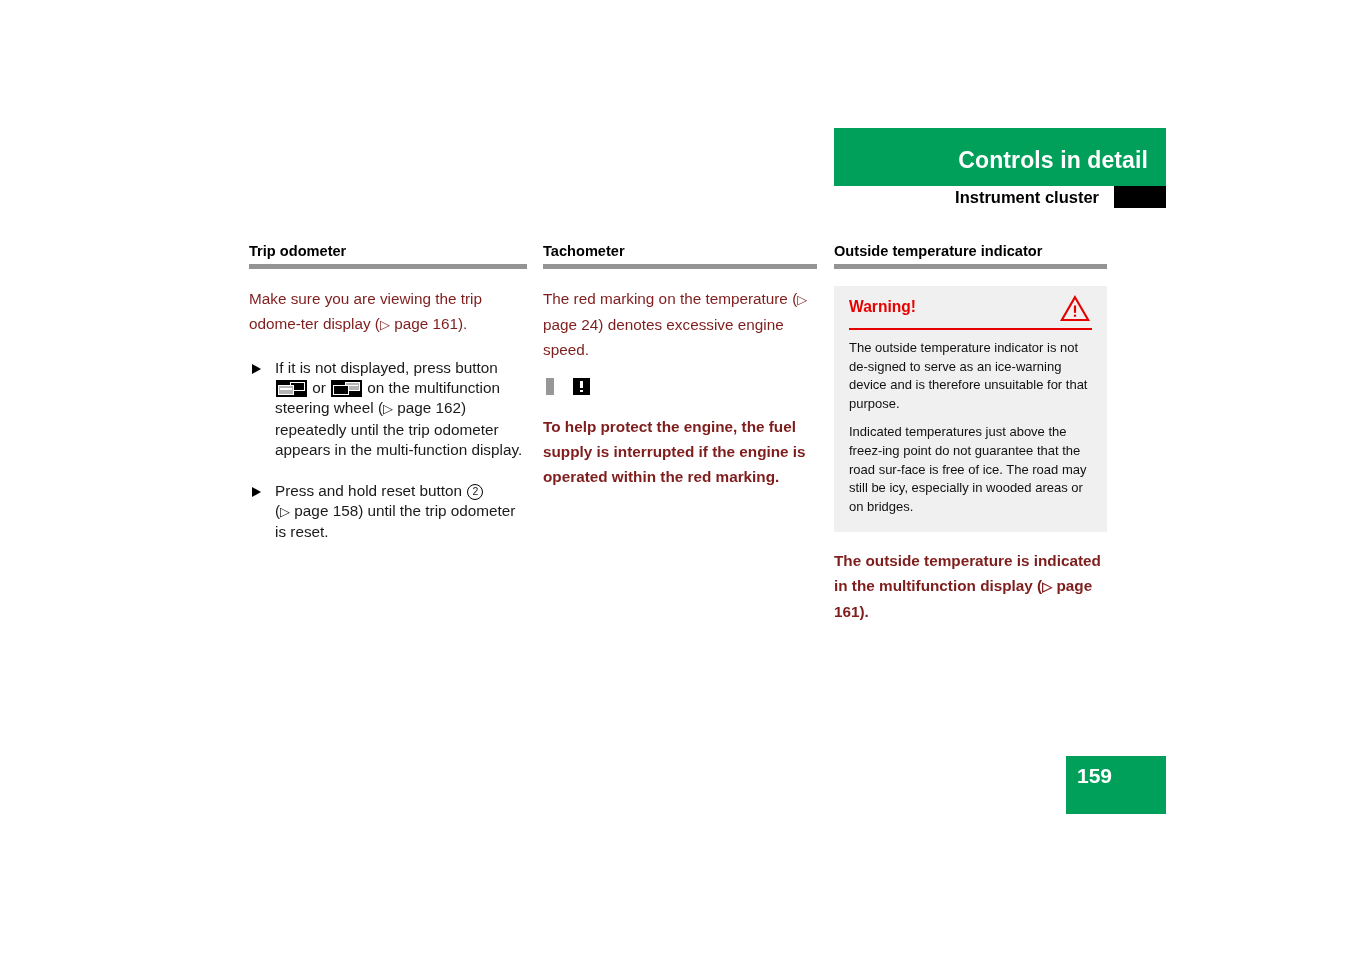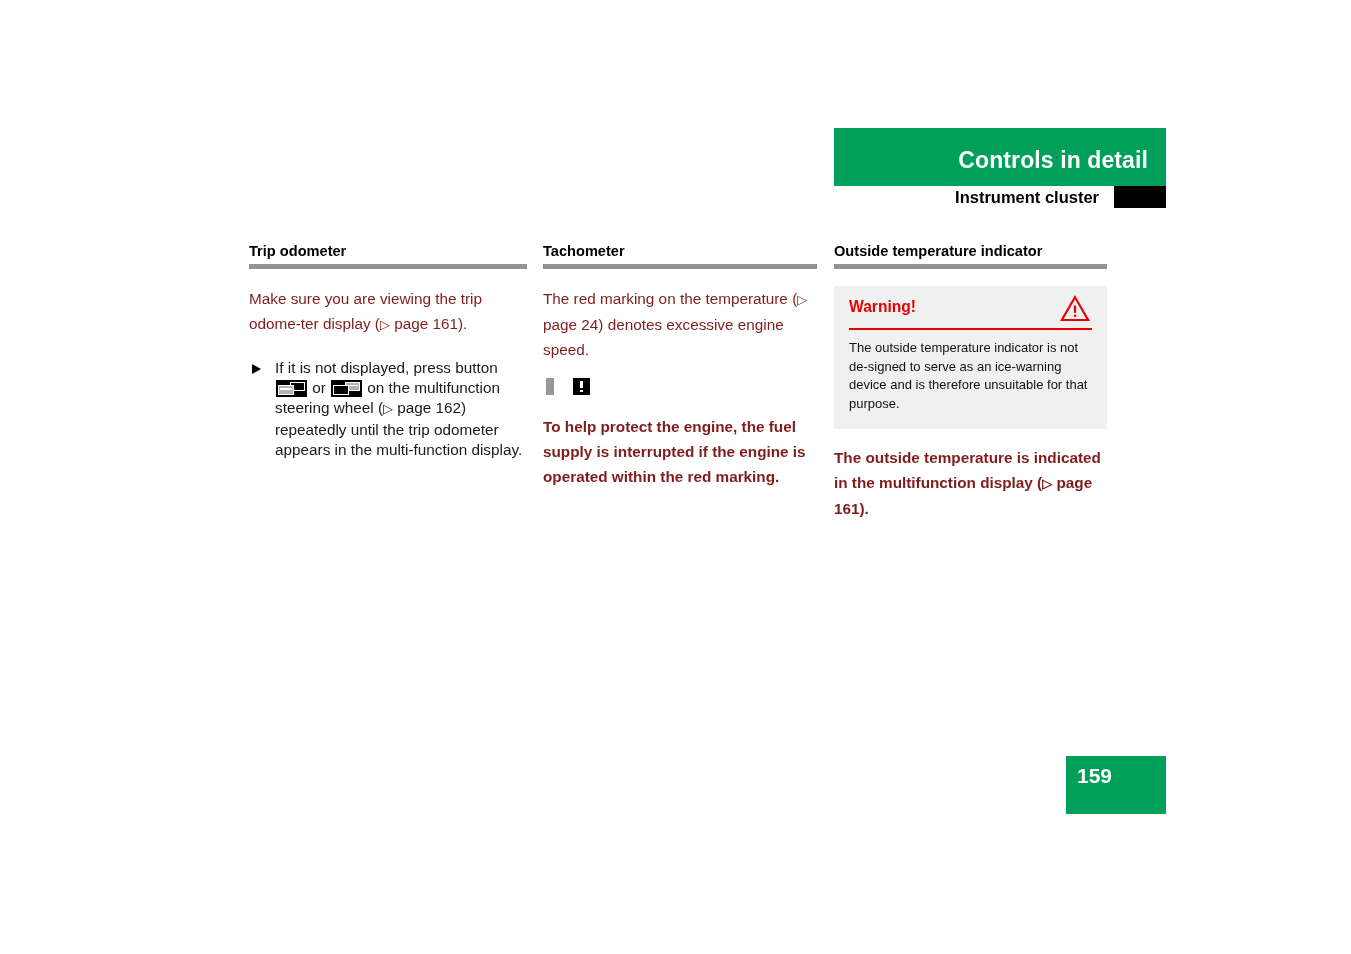--- a/index.html
+++ b/index.html
@@ -313,20 +313,23 @@
   <div class="col-rule"></div>
 
   <p class="body-text"><span>Make sure you are viewing the trip odome-ter display (</span><span class="ref-arrow">▷</span><span> page 161).</span></p>
 
   <ul class="steps">
     <li>
       <span class="tri-bullet"></span><span>If it is not displayed, press button </span><span class="mfs-btn mfs-a"><span class="rect rect-back"></span><span class="rect rect-front"></span></span>
       <span>or </span><span class="mfs-btn mfs-b"><span class="rect rect-back"></span><span class="rect rect-front"></span></span>
       <span>on the multifunction steering wheel (</span><span class="ref-arrow">▷</span><span> page 162) repeatedly until the trip odometer appears in the multi-function display.</span>
     </li>
+    <li>
+      <span class="tri-bullet"></span><span>Press and hold reset button </span><span class="circled-num">2</span><br><span>(</span><span class="ref-arrow">▷</span><span> page 158) until the trip odometer is reset.</span>
+    </li>
   </ul>
 </div>
 
 <div class="column" id="column-tachometer">
   <h2 class="col-heading">Tachometer</h2>
   <div class="col-rule"></div>
 
   <p class="body-text"><span>The red marking on the temperature (</span><span class="ref-arrow">▷</span><span> page 24) denotes excessive engine speed.</span></p>
 
   <div class="caution-note">
@@ -345,20 +348,21 @@
     <div class="warning-head">
       <div class="warning-title">Warning!</div>
       <svg class="warning-triangle" viewBox="0 0 30 27">
         <path d="M15 2.2 L28.2 25 L1.8 25 Z" fill="none" stroke="#e60000" stroke-width="2.1" stroke-linejoin="miter"></path>
         <rect x="13.9" y="10.5" width="2.2" height="7.4" fill="#e60000"></rect>
         <rect x="13.9" y="19.6" width="2.2" height="2.2" fill="#e60000"></rect>
       </svg>
     </div>
     <div class="warning-body">
       <p>The outside temperature indicator is not de-signed to serve as an ice-warning device and is therefore unsuitable for that purpose.</p>
+      <p>Indicated temperatures just above the freez-ing point do not guarantee that the road sur-face is free of ice. The road may still be icy, especially in wooded areas or on bridges.</p>
     </div>
   </div>
 
   <p class="body-text"><span>The outside temperature is indicated in the multifunction display (</span><span class="ref-arrow">▷</span><span> page 161).</span></p>
 </div>
 
 <div id="page-number-block">
   <div id="page-number-text">159</div>
 </div>
 

